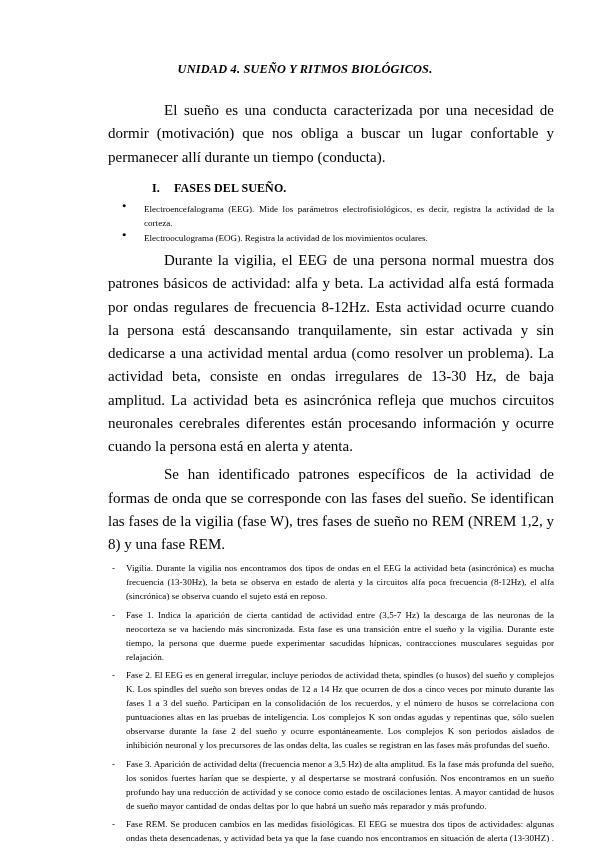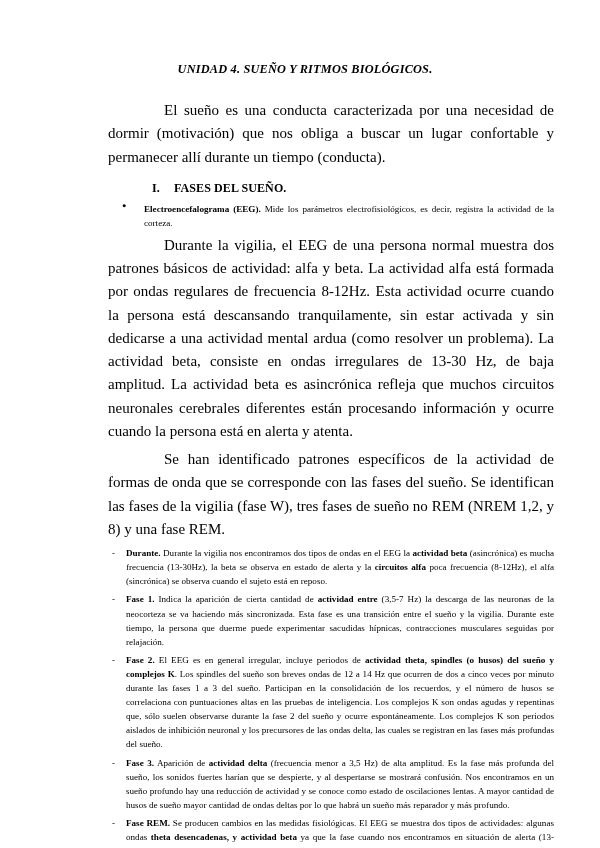--- a/index.html
+++ b/index.html
@@ -88,21 +88,21 @@
     padding-left: 70px;
     margin-bottom: 4px;
   }
   ul.dashes > li::before {
     content: "-";
     position: absolute;
     left: 56px;
     top: 0;
     font-size: 9.1px;
   }
-  b { font-weight: bold; }
+  b { font-weight: normal; }
   .block-left-52 { margin-left: 52px; }
   .tight { margin-bottom: 3px; }
 </style>
 </head>
 <body>
 
 <div class="page">
 
   <h1 class="doc-title">UNIDAD 4. SUEÑO Y RITMOS BIOLÓGICOS.</h1>
 
@@ -111,29 +111,32 @@
 
   <div class="numbered-heading">
     <span class="num">I.</span><span>FASES DEL SUEÑO.</span>
   </div>
 
 
   <ul class="bullets">
     <li>
       <b>Electroencefalograma (EEG).</b><span> Mide los parámetros electrofisiológicos, es decir, registra la actividad de la corteza.</span>
     </li>
+    <li>
+      <b>Electrooculograma (EOG).</b><span> Registra la actividad de los movimientos oculares.</span>
+    </li>
   </ul>
 
   <p class="para indent block-left-52">Durante la vigilia, el EEG de una persona normal muestra dos patrones básicos de actividad: alfa y beta. La actividad alfa está formada por ondas regulares de frecuencia 8-12Hz. Esta actividad ocurre cuando la persona está descansando tranquilamente, sin estar activada y sin dedicarse a una actividad mental ardua (como resolver un problema). La actividad beta, consiste en ondas irregulares de 13-30 Hz, de baja amplitud. La actividad beta es asincrónica refleja que muchos circuitos neuronales cerebrales diferentes están procesando información y ocurre cuando la persona está en alerta y atenta.</p>
 
   <p class="para indent block-left-52">Se han identificado patrones específicos de la actividad de formas de onda que se corresponde con las fases del sueño. Se identifican las fases de la vigilia (fase W), tres fases de sueño no REM (NREM 1,2, y 8) y una fase REM.</p>
 
   <ul class="dashes">
     <li>
-      <b>Durante.</b><span> Durante la vigilia nos encontramos dos tipos de ondas en el EEG la <b>actividad beta</b> (asincrónica) es mucha frecuencia  (13-30Hz), la beta se observa en estado de alerta y la <b>circuitos alfa</b> poca frecuencia (8-12Hz), el alfa (sincrónica) se observa cuando el sujeto está en reposo.</span>
+      <b>Vigilia.</b><span> Durante la vigilia nos encontramos dos tipos de ondas en el EEG la <b>actividad beta</b> (asincrónica) es mucha frecuencia  (13-30Hz), la beta se observa en estado de alerta y la <b>circuitos alfa</b> poca frecuencia (8-12Hz), el alfa (sincrónica) se observa cuando el sujeto está en reposo.</span>
     </li>
     <li>
       <b>Fase 1.</b><span> Indica la aparición de cierta cantidad de <b>actividad entre</b> (3,5-7 Hz) la descarga de las neuronas de la neocorteza se va haciendo más sincronizada. Esta fase es una transición entre el sueño y la vigilia. Durante este tiempo, la persona que duerme puede experimentar sacudidas hípnicas, contracciones musculares seguidas por relajación.</span>
     </li>
     <li>
       <b>Fase 2.</b><span> El EEG es en general irregular, incluye periodos de <b>actividad theta, spindles (o husos) del sueño y complejos K</b>. Los spindles del sueño son breves ondas de 12 a 14 Hz que ocurren de dos a cinco veces por minuto durante las fases 1 a 3 del sueño. Participan en la consolidación de los recuerdos, y el número de husos se correlaciona con puntuaciones altas en las pruebas de inteligencia. Los complejos K son ondas agudas y repentinas que, sólo suelen observarse durante la fase 2 del sueño y ocurre espontáneamente. Los complejos K son periodos aislados de inhibición neuronal y los precursores de las ondas delta, las cuales se registran en las fases más profundas del sueño.</span>
     </li>
     <li>
       <b>Fase 3.</b><span> Aparición de <b>actividad delta</b> (frecuencia menor a 3,5 Hz) de alta amplitud. Es la fase más profunda del sueño, los sonidos fuertes harían que se despierte, y al despertarse se mostrará confusión. Nos encontramos en un sueño profundo hay una reducción de actividad y se conoce como estado de oscilaciones lentas. A mayor cantidad de husos de sueño mayor cantidad de ondas deltas por lo que habrá un sueño más reparador y más profundo.</span>
     </li>

